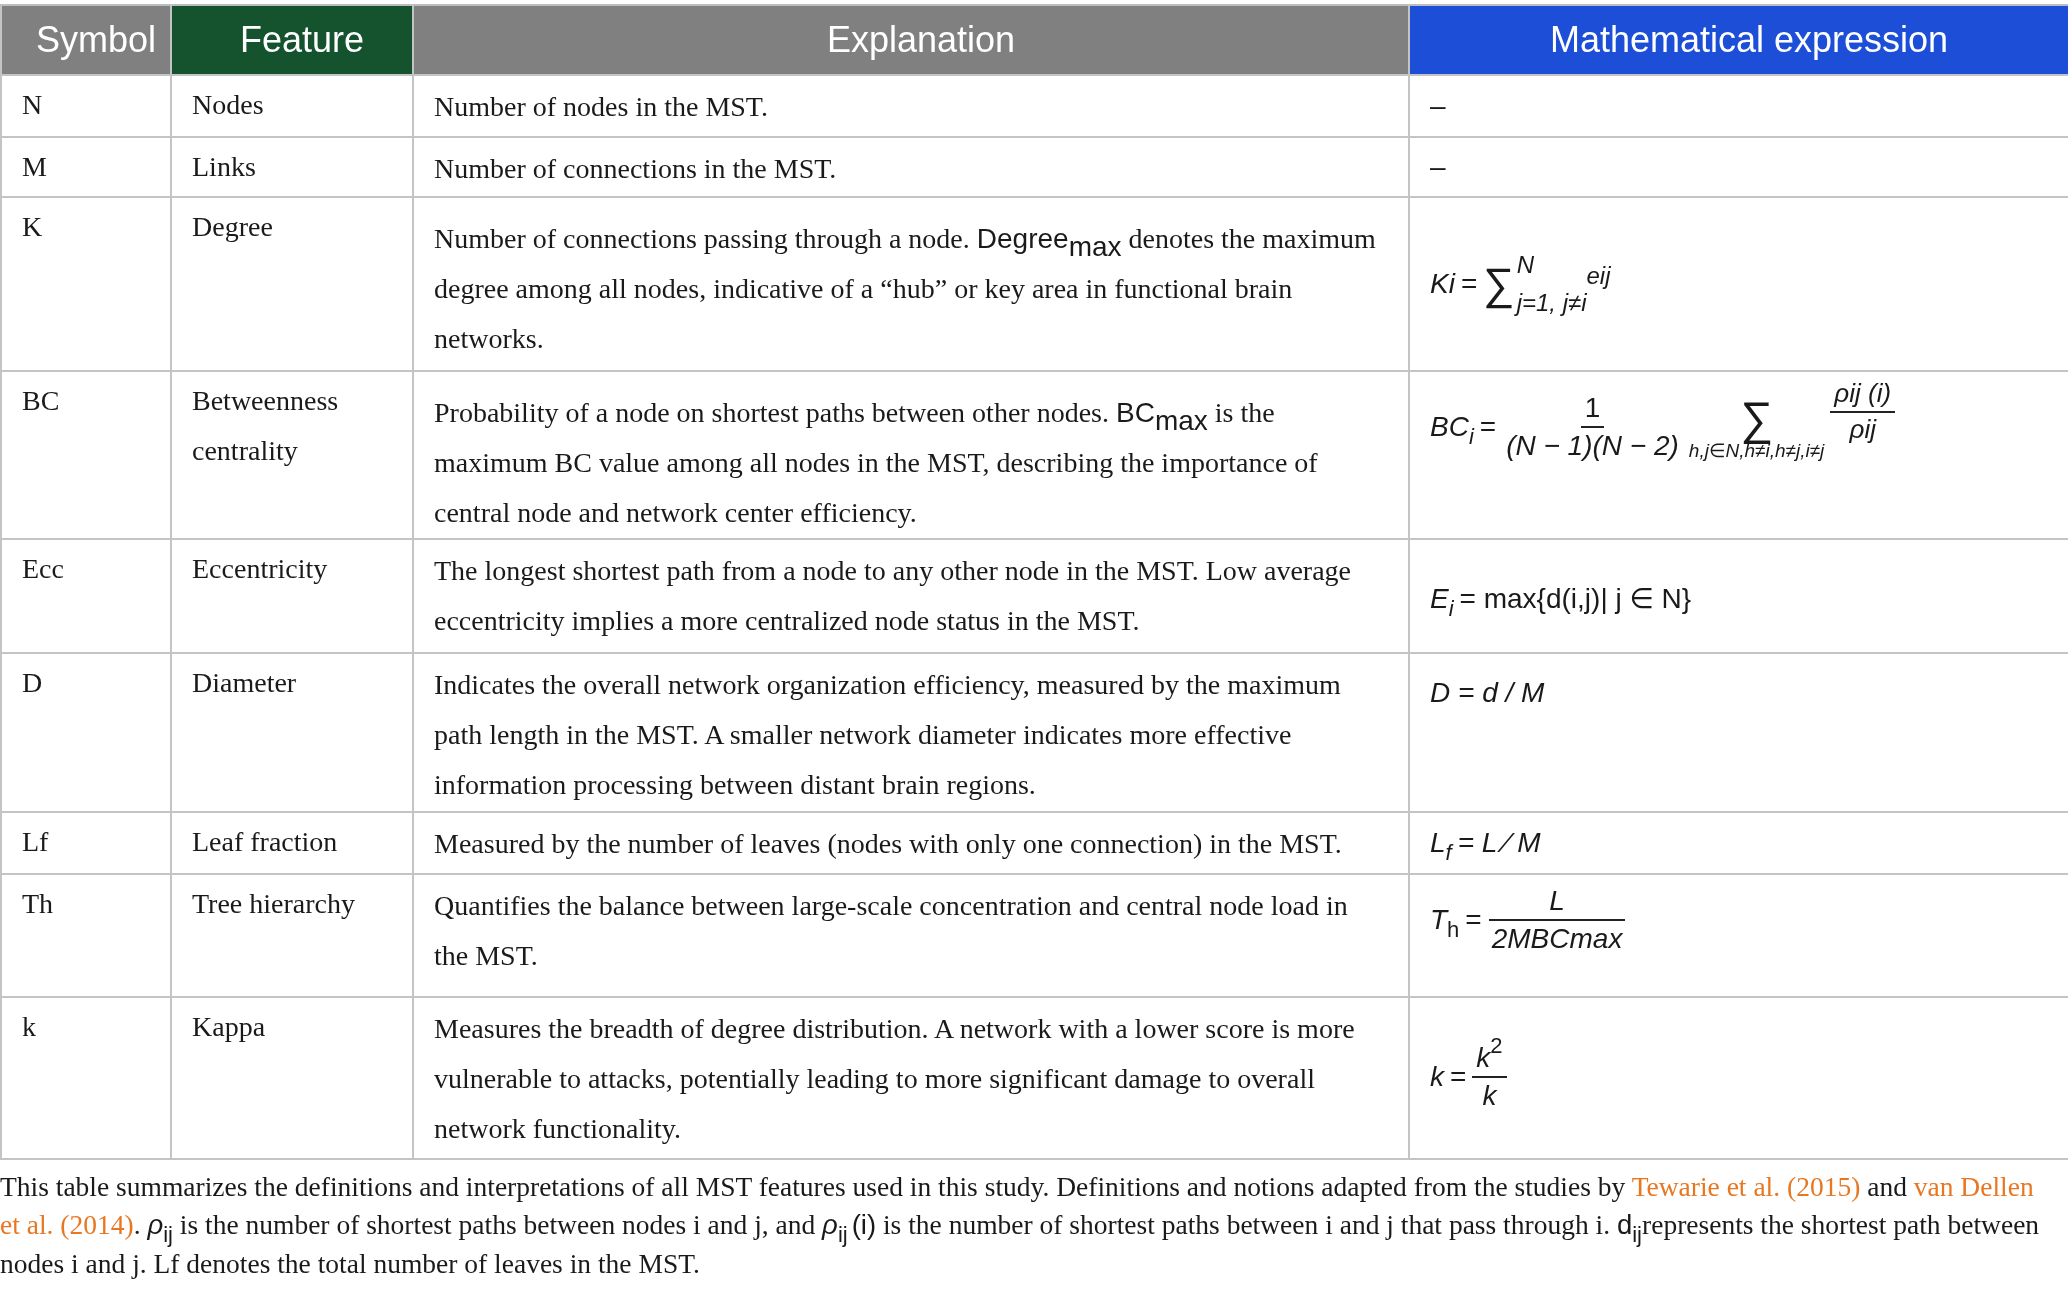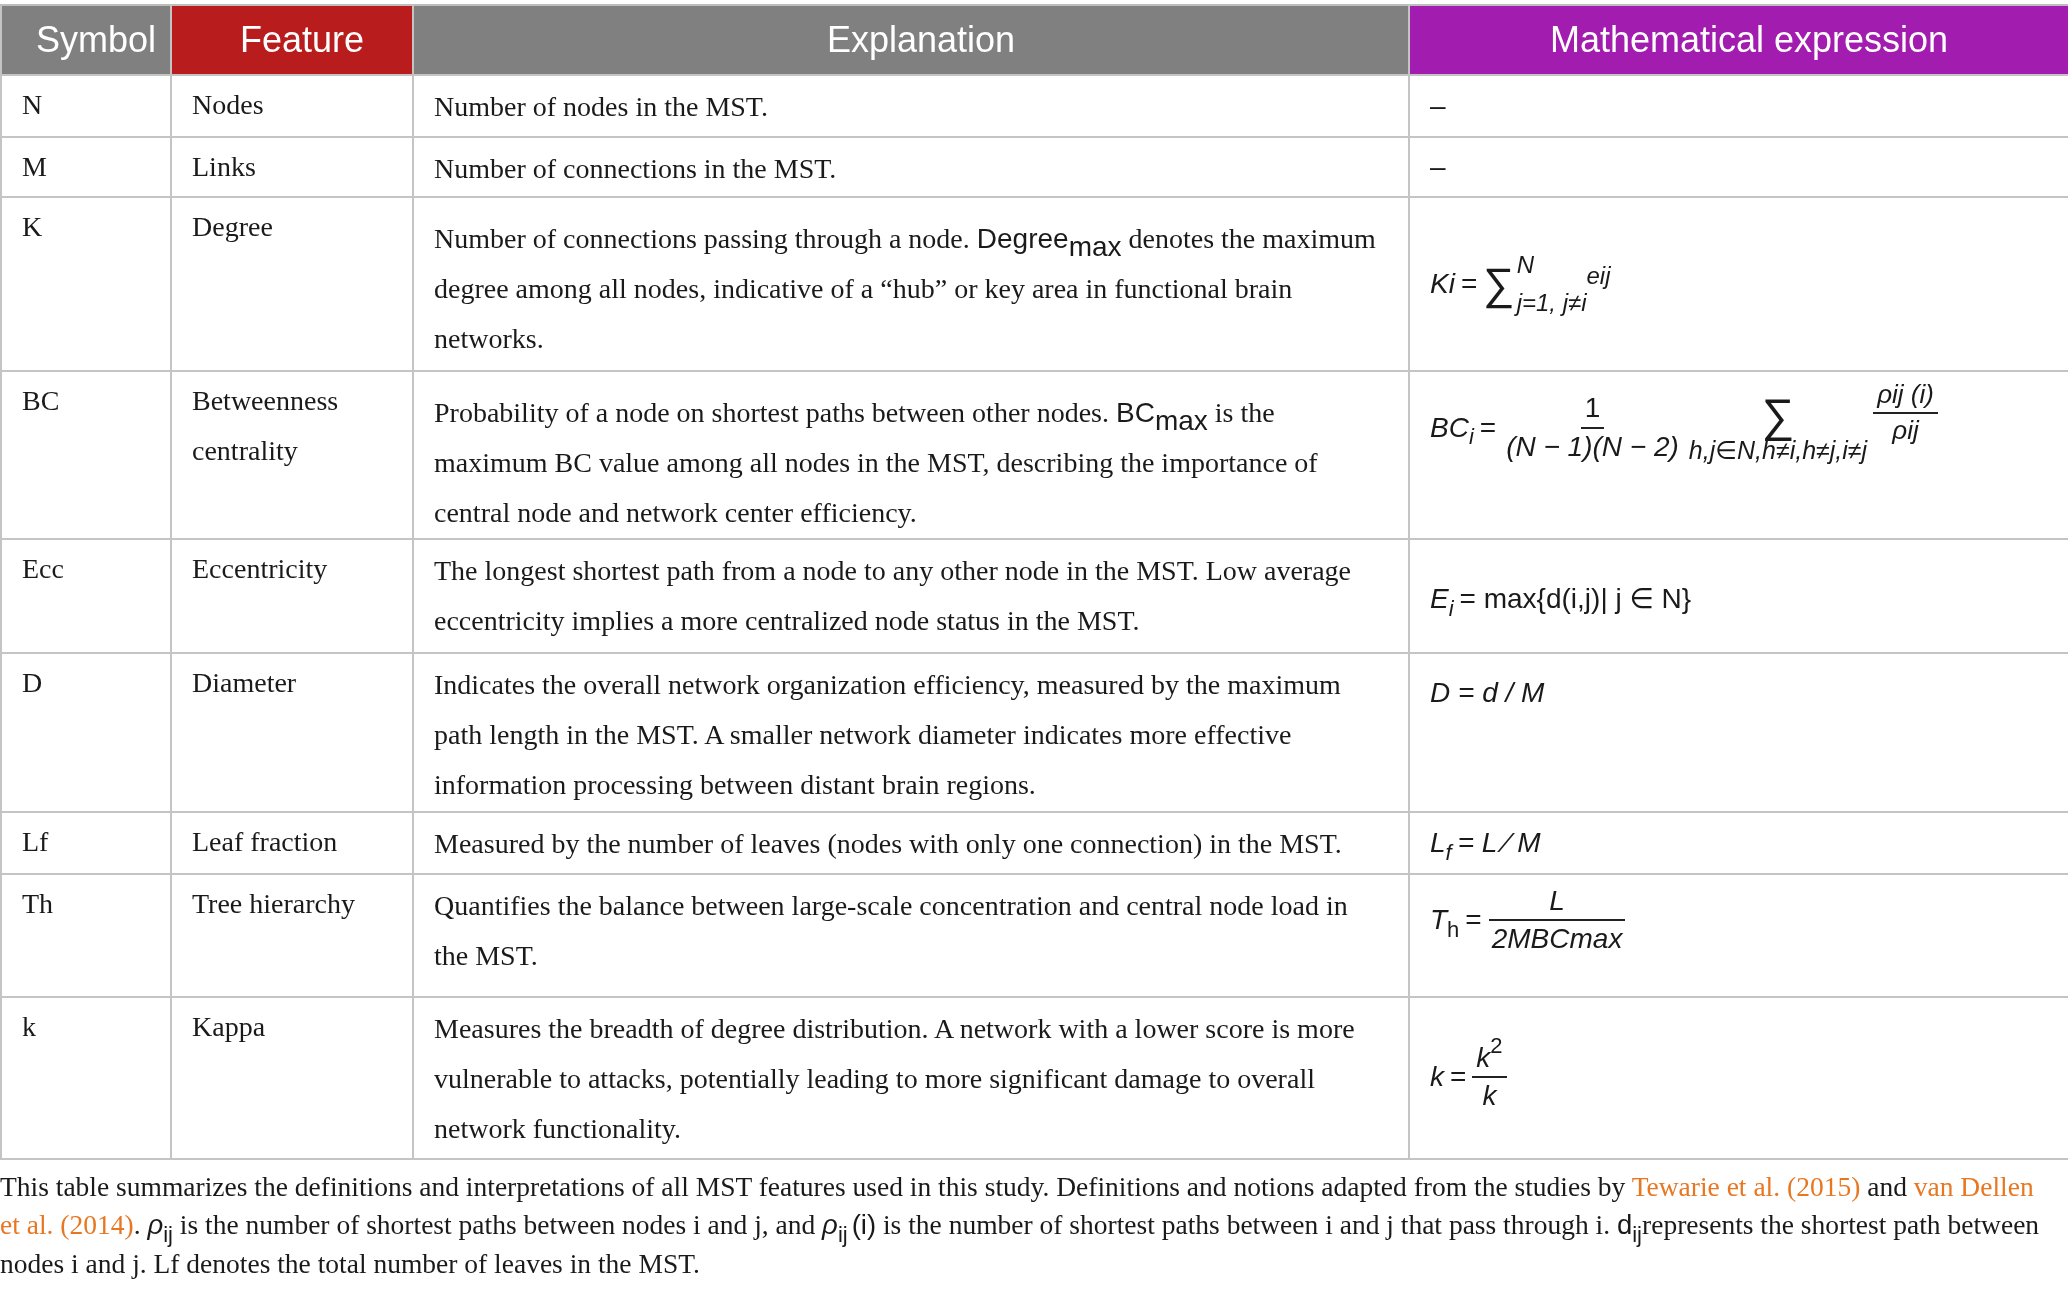--- a/index.html
+++ b/index.html
@@ -22,42 +22,42 @@
   .i { font-style: italic; }
   .m { font-family: "Liberation Sans", "DejaVu Sans", sans-serif; line-height: 1.2; display: inline-flex; align-items: center; gap: 6px; }
   .frac { display: inline-flex; flex-direction: column; align-items: center; vertical-align: middle; }
   .frac .num { border-bottom: 2px solid #222; padding: 0 4px 2px; line-height: 1.15; }
   .frac .den { padding: 2px 4px 0; line-height: 1.15; }
   .big { font-size: 44px; line-height: 1; }
   .subm { font-size: 22px; position: relative; top: 10px; }
   .supm { font-size: 22px; position: relative; top: -14px; }
   .sumblock { display: inline-flex; flex-direction: column; align-items: center; }
   .sumblock .s { font-size: 46px; line-height: 1; }
-  .sumblock .u { font-size: 25px; font-style: italic; line-height: 1; }
+  .sumblock .u { font-size: 19px; font-style: italic; line-height: 1; }
   .caption { position: absolute; left: 0; top: 1168px; width: 2060px; font-size: 27.5px; line-height: 37.5px; }
   .link { color: #e87722; }
   .row-1 { height: 62px; } .row-2 { height: 60px; } .row-3 { height: 174px; } .row-4 { height: 123px; }
   .row-5 { height: 114px; } .row-6 { height: 159px; } .row-7 { height: 62px; border-radius: 9px; } .row-8 { height: 123px; } .row-9 { height: 162px; }
 </style>
 </head>
 <body>
 
 <table class="tbl">
   <colgroup>
       <col class="c1">
       <col class="c2">
       <col class="c3">
       <col class="c4">
     </colgroup>
   <thead>
     <tr>
       <th style="background: rgb(128, 128, 128); color: rgb(255, 255, 255);">Symbol</th>
-      <th style="background: #b91c1c; color: rgb(255, 255, 255);">Feature</th>
+      <th style="background: #14532d; color: rgb(255, 255, 255);">Feature</th>
       <th style="background: rgb(128, 128, 128); color: rgb(255, 255, 255);">Explanation</th>
-      <th style="background: #a21caf; color: rgb(255, 255, 255);">Mathematical expression</th>
+      <th style="background: #1d4ed8; color: rgb(255, 255, 255);">Mathematical expression</th>
     </tr>
   </thead>
   <tbody>
 
     <tr class="row-1">
       <td class="sym">N</td>
       <td class="feat">Nodes</td>
       <td class="exp">Number of nodes in the MST.</td>
       <td class="math">–</td>
     </tr>

